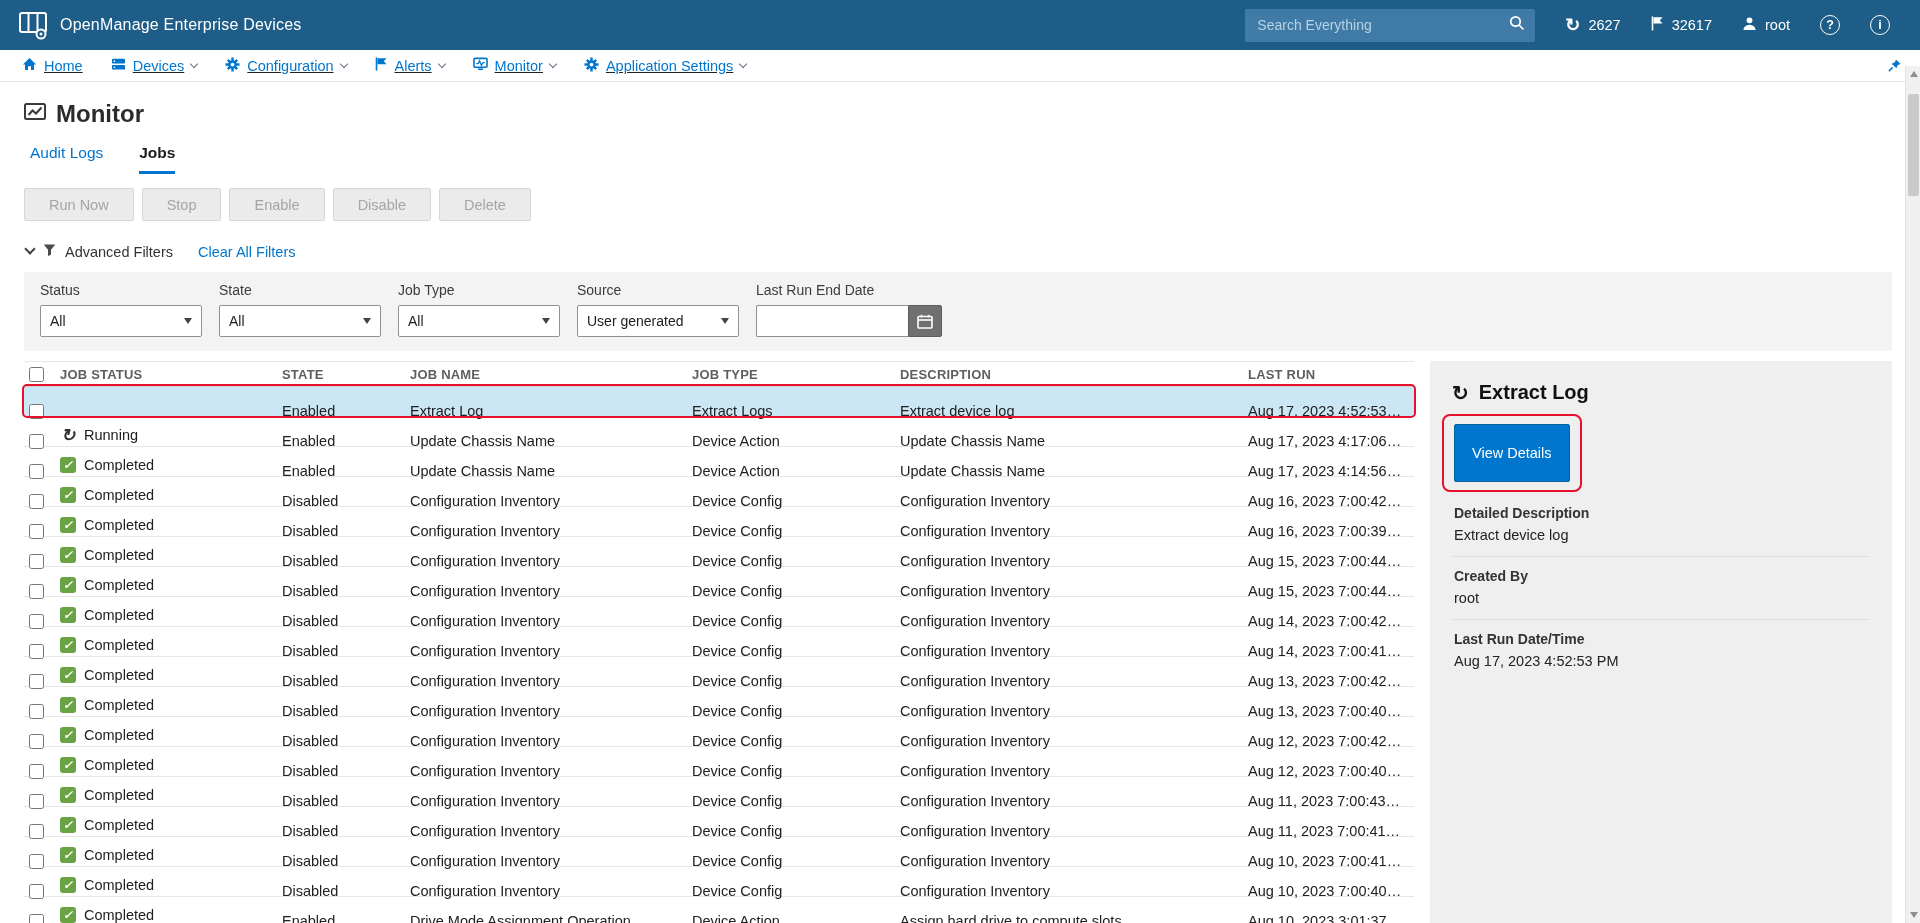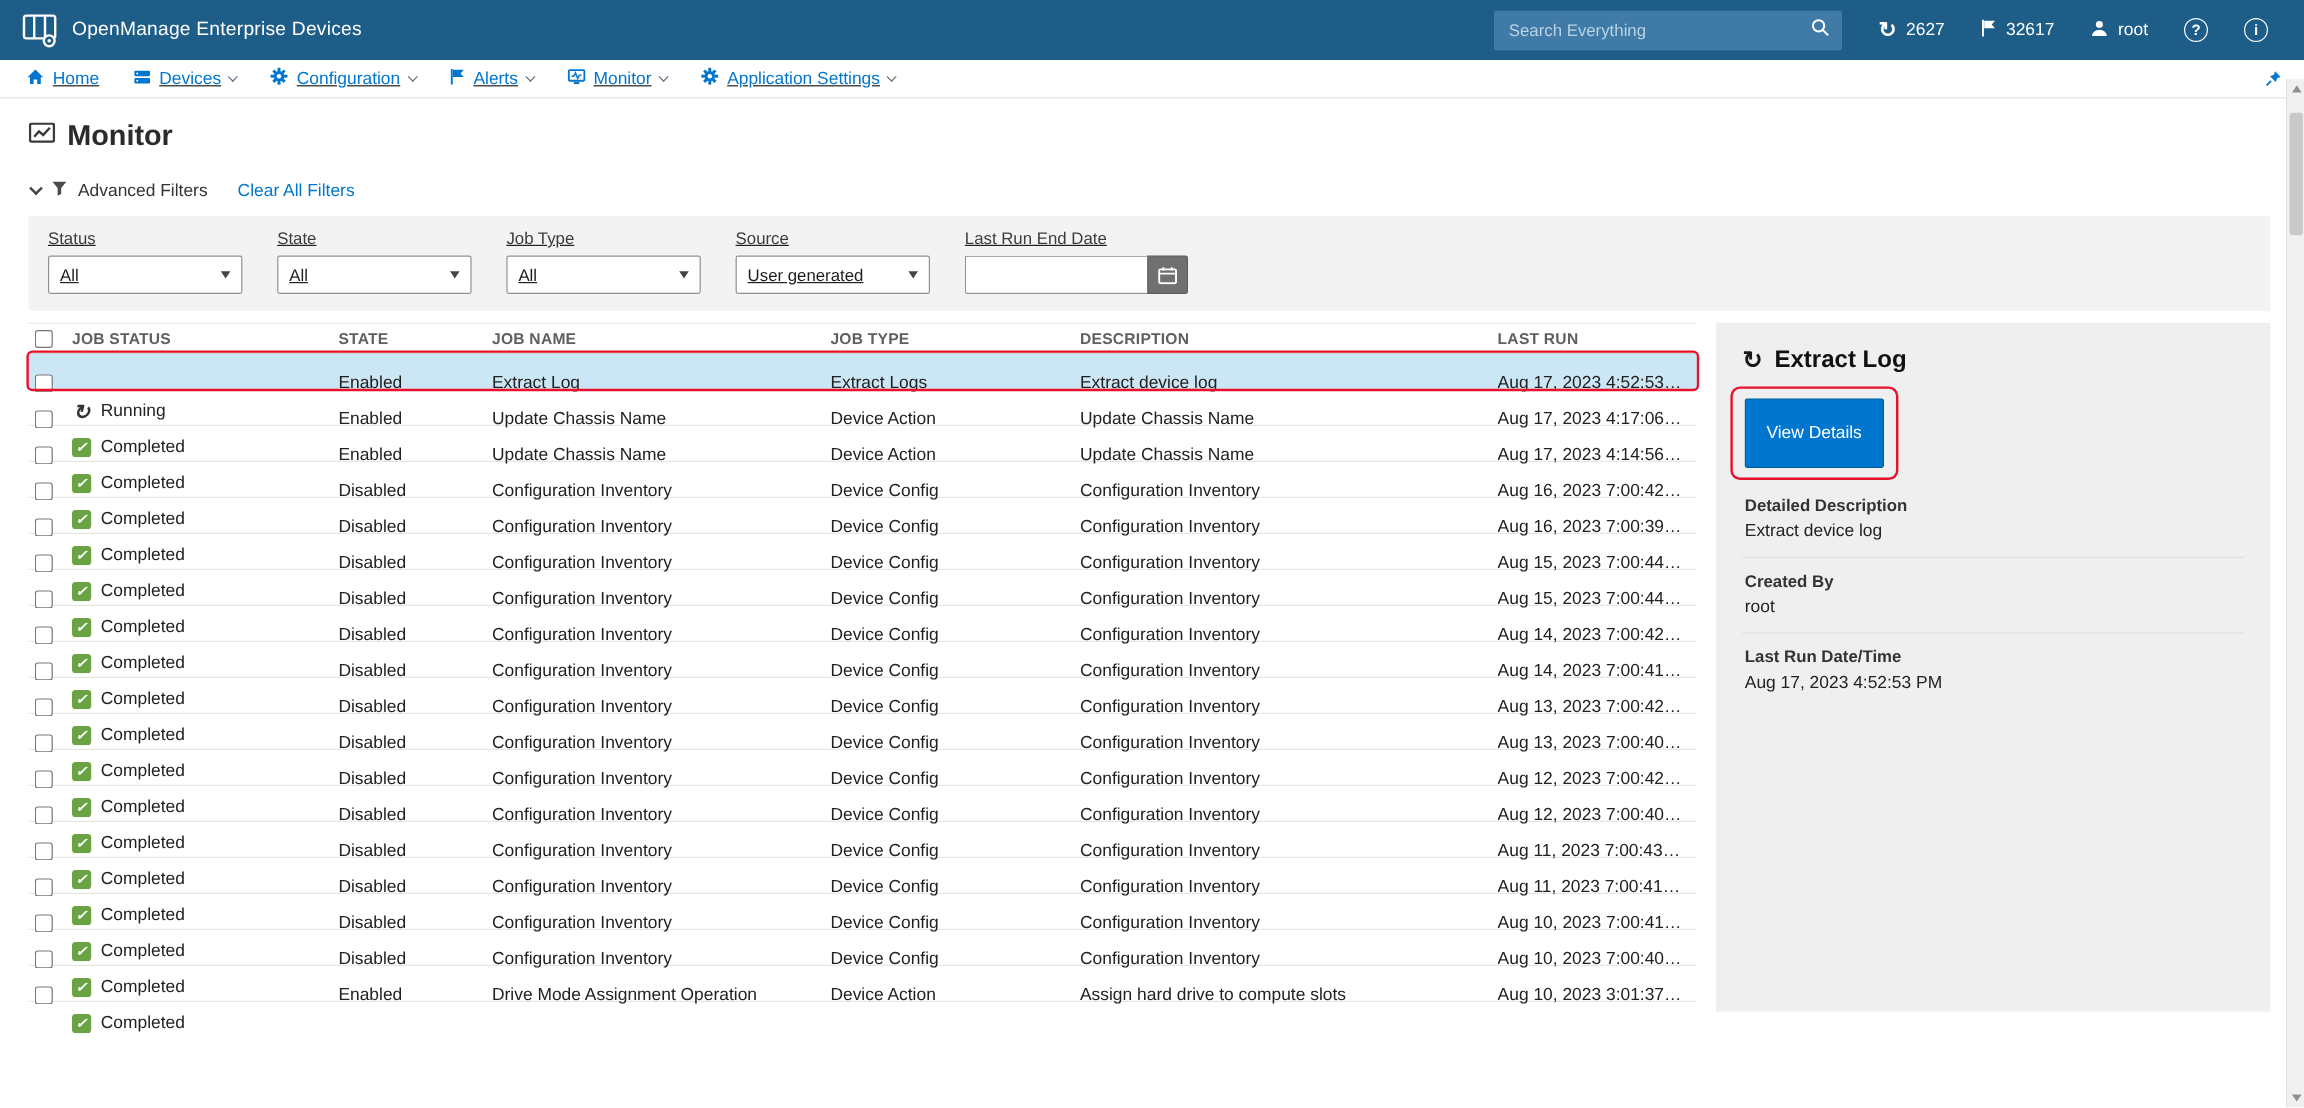--- a/index.html
+++ b/index.html
@@ -46,22 +46,22 @@
   .tbtn{ height:33px; padding:0 24px; background:#ebebeb; border:1px solid #d6d6d6;
     color:#a5a5a5; font-size:14.5px; border-radius:2px; font-family:inherit; cursor:default; }
 
   .adv-row{ display:flex; align-items:center; gap:9px; margin-top:22px; font-size:14.5px;
     color:#333; padding-left:2px; }
   .adv-chev{ width:8px; height:8px; border-right:2px solid #444; border-bottom:2px solid #444;
     transform:rotate(45deg); margin-top:-5px; }
   .adv-link{ color:var(--accent); margin-left:16px; text-decoration:none; cursor:pointer; }
 
   
-  .filter-panel{ margin-top:12px; background:#f3f3f3; display:flex; gap:29px;
-    padding:10px 16px 14px; align-items:center;text-decoration:underline; }
+  .filter-panel{ margin-top:12px; background:#f3f3f3; display:flex; gap:17px;
+    padding:10px 16px 14px; align-items:center; }
   .fgroup label{ display:block; font-size:14px; color:#3c3c3c; margin-bottom:7px; }
   .fselect{ width:162px; height:32px; background:#fff; border:1px solid #919191; border-radius:2px;
     display:flex; align-items:center; justify-content:space-between; padding:0 9px;
     font-size:14px; color:#1d1d1d; cursor:pointer; }
   .sel-caret{ width:0; height:0; border-left:4.5px solid transparent; border-right:4.5px solid transparent;
     border-top:6px solid #444; }
   .datewrap{ display:flex; }
   .fdate{ width:152px; height:32px; border:1px solid #919191; border-right:none;
     border-radius:2px 0 0 2px; padding:0 8px; font-size:14px; outline:none; font-family:inherit; }
   .calbtn{ width:34px; height:32px; background:#707070; border:1px solid #5e5e5e;
@@ -263,21 +263,34 @@
   <div class="page-head">
     <span>
       <svg width="22" height="19" viewBox="0 0 22 19">
           <rect x="1" y="1" width="20" height="15" rx="1.5" fill="none" stroke="#3a3a3a" stroke-width="2"></rect>
           <path d="M4.5 12 L8.5 7.5 L12 10.5 L17.5 4.5" fill="none" stroke="#3a3a3a" stroke-width="2"></path>
         </svg>
     </span>
     <h1>Monitor</h1>
   </div>
 
-
+  <div class="tabs">
+
+  <div class="tab">Audit Logs</div>
+      <div class="tab active">Jobs</div>
+    </div>
+
+  <div class="toolbar">
+
+  <button class="tbtn">Run Now</button>
+      <button class="tbtn">Stop</button>
+      <button class="tbtn">Enable</button>
+      <button class="tbtn">Disable</button>
+      <button class="tbtn">Delete</button>
+    </div>
 
   <div class="adv-row">
     <span class="adv-chev"></span>
     <span>
       <svg width="13" height="14" viewBox="0 0 14 14">
           <path d="M0.8 1 H13.2 L8.6 6.6 V12 L5.4 13.5 V6.6 Z" fill="#4a4a4a"></path>
         </svg>
     </span>
     <span>Advanced Filters</span>
     <a class="adv-link">Clear All Filters</a>

